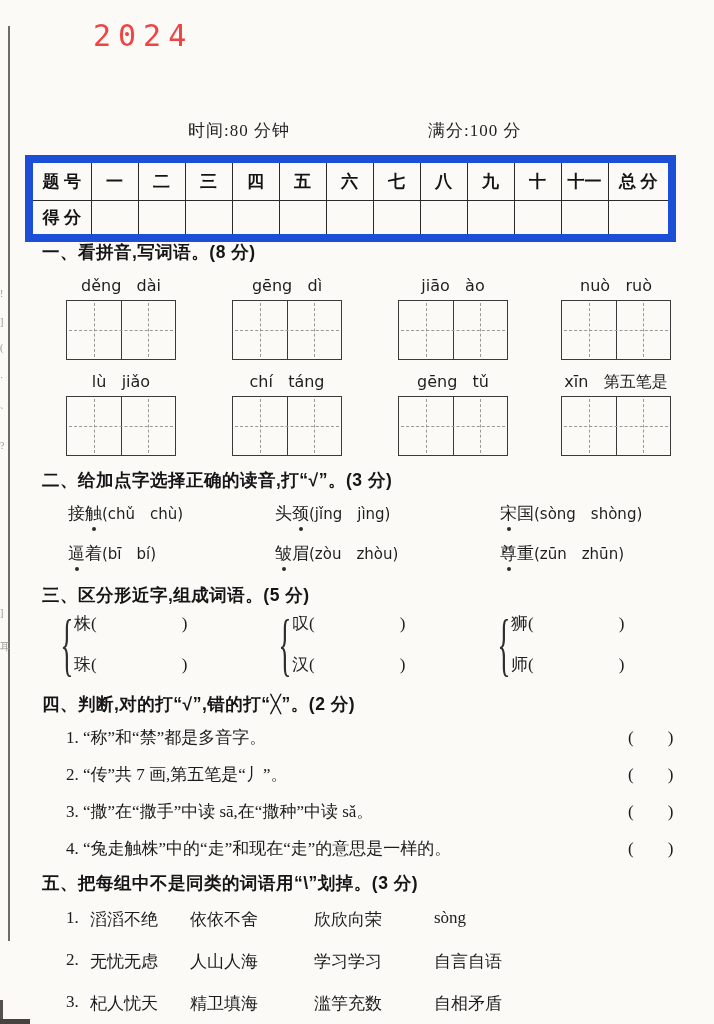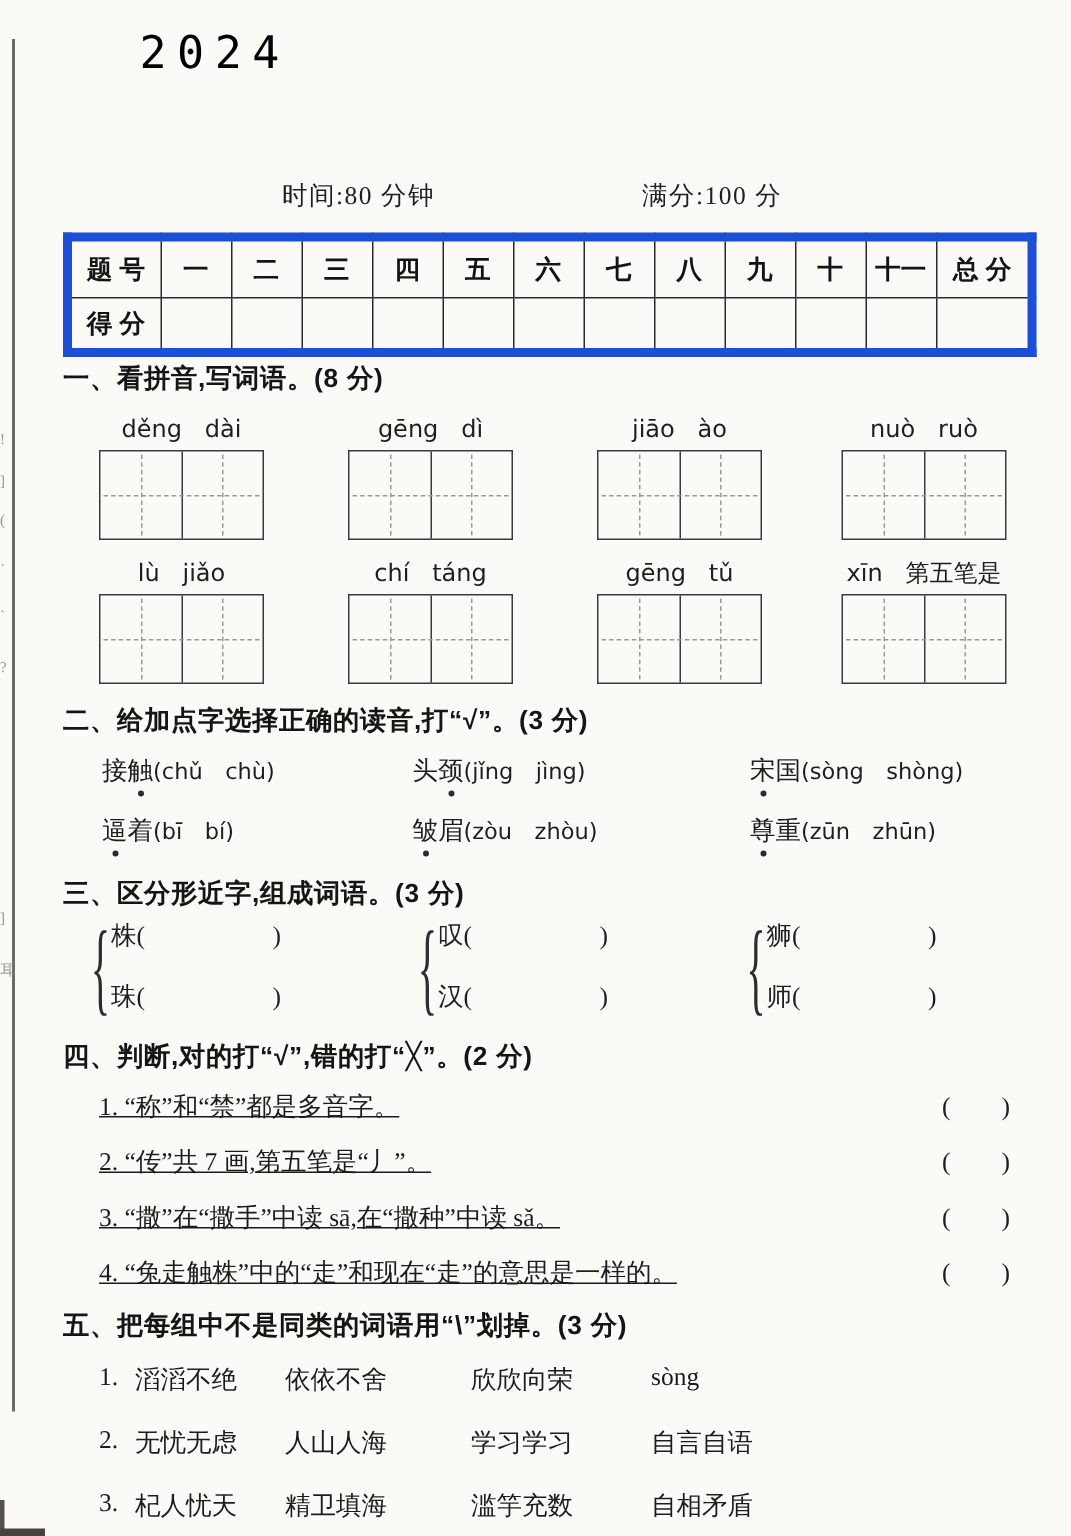--- a/index.html
+++ b/index.html
@@ -9,26 +9,26 @@
     font-family:"Liberation Serif","DejaVu Serif",serif;
   }
 
   
   .bind-line { position:absolute; left:8px; top:26px; width:2px; height:915px; background:#6b6b68; }
   .frag { position:absolute; left:0; width:9px; font:10px "Liberation Serif",serif; color:#97948d; }
   .f0{top:288px}.f1{top:316px}.f2{top:342px}.f3{top:372px}.f4{top:406px}.f5{top:440px}.f6{top:607px}.f7{top:640px}
   .corner-v { position:absolute; left:0; top:1000px; width:3px; height:24px; background:#55524e; }
   .corner-h { position:absolute; left:0; top:1019px; width:30px; height:5px; background:#45423f; }
 
-  .year { position:absolute; left:93px; top:18px; font:30px "DejaVu Sans Mono",monospace; letter-spacing:7px; color:#000000; }
+  .year { position:absolute; left:93px; top:18px; font:30px "DejaVu Sans Mono",monospace; letter-spacing:7px; color:#ef4444; }
   .info { position:absolute; top:119px; font-size:17px; color:#1f1f1f; letter-spacing:1px; white-space:pre; }
   .info.time { left:188px; } .info.full { left:428px; }
 
   
-  .score-table { position:absolute; left:42px; top:155px; border-collapse:collapse; table-layout:fixed; width:643px; border:6px solid #1d4ed8; }
+  .score-table { position:absolute; left:25px; top:155px; border-collapse:collapse; table-layout:fixed; width:643px; border:8px solid #1d4ed8; }
   .score-table td { border:1.2px solid #2a2a2a; text-align:center; vertical-align:middle; padding:0;
     font:700 17px "Liberation Sans","DejaVu Sans",sans-serif; color:#141414; }
   .r1 td { height:37px; } .r2 td { height:33px;margin-top:40px; }
   col.cfirst{width:62px} col.cmid{width:47px} col.clast{width:64px}
 
   .sec-title { position:absolute; left:42px; font:700 17.5px "Liberation Sans","DejaVu Sans",sans-serif; color:#151515; letter-spacing:.5px; white-space:pre; }
   .t1{top:240px}.t2{top:468px}.t3{top:583px}.t4{top:692px}.t5{top:871px}
 
   
   .pg { position:absolute; width:110px; height:86px; }
@@ -49,21 +49,21 @@
   .dot-char::after { content:""; position:absolute; left:50%; transform:translateX(-50%); bottom:-6px; width:4px; height:4px; border-radius:50%; background:#2b2b2b; }
   .readings { font:15px "DejaVu Sans",sans-serif; white-space:pre; color:#1e1e1e; }
 
   
   .s3group { position:absolute; top:603px; height:84px; display:flex; align-items:stretch; }
   .s3g0{left:60px}.s3g1{left:278px}.s3g2{left:497px}
   .brace { width:14px; display:flex; align-items:center; justify-content:center; font-size:27px; color:#2e2e2e; transform:scaleY(2.55); transform-origin:center; font-family:"Liberation Serif",serif; }
   .s3col .row { font-size:17px; line-height:41px; white-space:pre; color:#1e1e1e; }
 
   
-  .s4item { position:absolute; left:66px; font-size:17px; white-space:pre; color:#1c1c1c;text-decoration:underline; }
+  .s4item { position:absolute; left:66px; font-size:17px; white-space:pre; color:#1c1c1c; }
   .s4blank { position:absolute; left:628px; font-size:17px; white-space:pre; color:#1c1c1c; }
   .s4r0{top:726px}.s4r1{top:763px}.s4r2{top:800px}.s4r3{top:837px}
 
   
   .s5row { position:absolute; left:66px; height:22px; width:600px; }
   .s5r0{top:908px}.s5r1{top:950px}.s5r2{top:992px}
   .s5row span { position:absolute; top:0; font-size:17px; white-space:nowrap; color:#1c1c1c; }
   .s5row .n{left:0} .s5row .w1{left:24px} .s5row .w2{left:124px} .s5row .w3{left:248px} .s5row .w4{left:368px}
 </style>
 </head>
@@ -199,21 +199,21 @@
 
   <div class="sec-title t2">二、给加点字选择正确的读音,打“√”。(3 分)</div>
 
   <div class="s2item s2r0 s2c0"><span>接</span><span class="dot-char">触</span><span></span><span class="readings">(chǔ　chù)</span></div>
   <div class="s2item s2r0 s2c1"><span>头</span><span class="dot-char">颈</span><span></span><span class="readings">(jǐng　jìng)</span></div>
   <div class="s2item s2r0 s2c2"><span></span><span class="dot-char">宋</span><span>国</span><span class="readings">(sòng　shòng)</span></div>
   <div class="s2item s2r1 s2c0"><span></span><span class="dot-char">逼</span><span>着</span><span class="readings">(bī　bí)</span></div>
   <div class="s2item s2r1 s2c1"><span></span><span class="dot-char">皱</span><span>眉</span><span class="readings">(zòu　zhòu)</span></div>
   <div class="s2item s2r1 s2c2"><span></span><span class="dot-char">尊</span><span>重</span><span class="readings">(zūn　zhūn)</span></div>
 
-  <div class="sec-title t3">三、区分形近字,组成词语。(3 分)</div>
+  <div class="sec-title t3">三、区分形近字,组成词语。(5 分)</div>
 
   <div class="s3group s3g0">
     <div class="brace">{</div>
     <div class="s3col">
       <div class="row">株(　　　　　)</div>
       <div class="row">珠(　　　　　)</div>
     </div>
   </div>
   <div class="s3group s3g1">
     <div class="brace">{</div>

